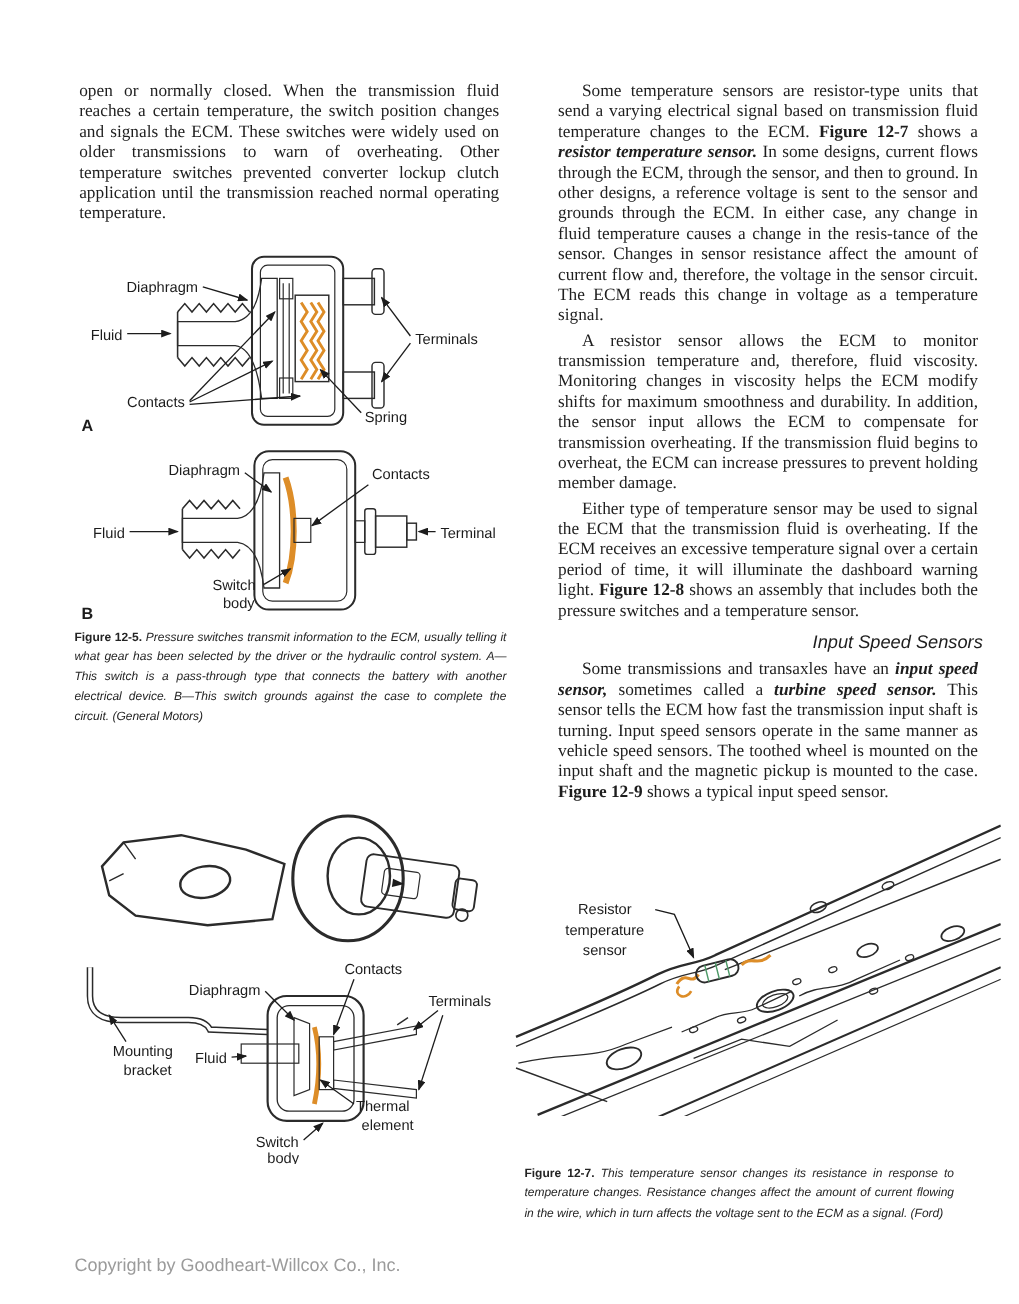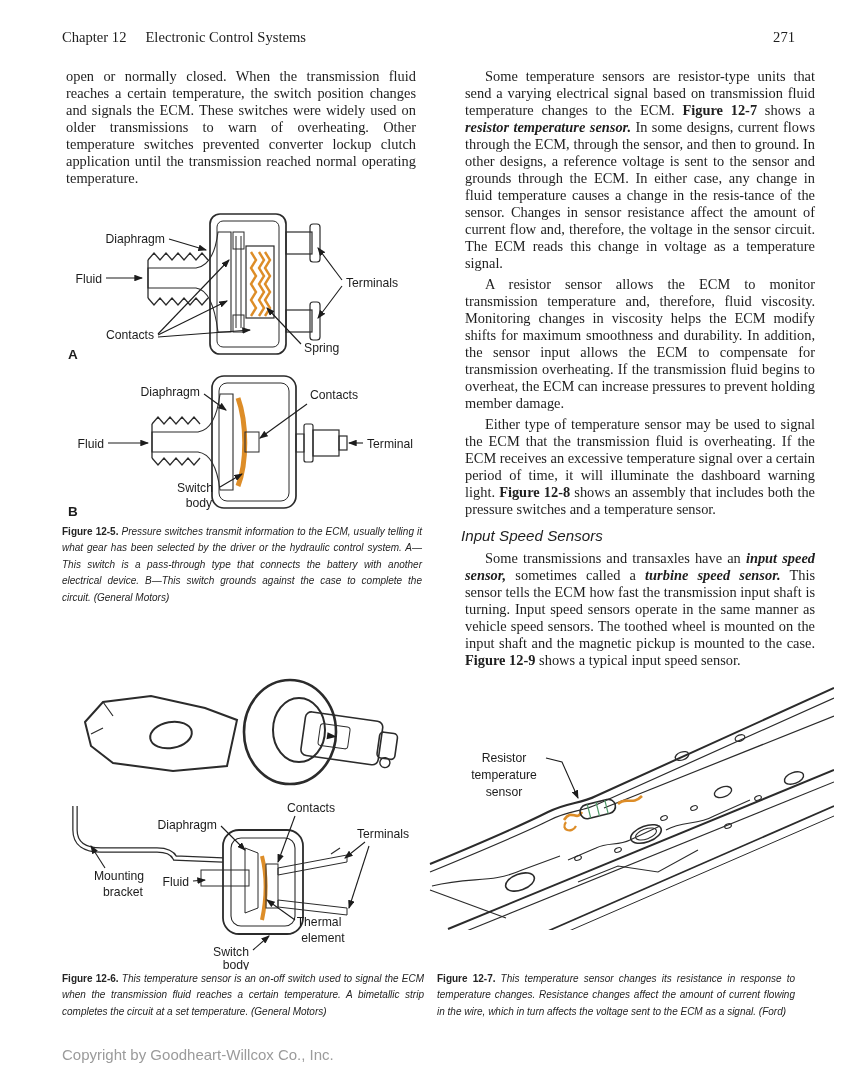--- a/index.html
+++ b/index.html
@@ -8,21 +8,21 @@
         font-family:"Liberation Serif",serif;color:#1e1e1e;overflow:hidden}
   .header{position:absolute;left:62px;top:29px;width:733px;display:flex;font-size:14.6px}
   .header .title{margin-left:19px}
   .header .pageno{margin-left:auto}
   .col{position:absolute;width:358px;font-size:14.4px;line-height:17px;text-align:justify}
   .col p{margin:4px}
   .col p.ind{text-indent:20px}
   #leftcol{left:62px;top:64px}
   #rightcol{left:461px;top:64px}
   .subhead{font-family:"Liberation Sans",sans-serif;font-style:italic;font-weight:normal;
-           font-size:15.2px;line-height:18px;margin:9px 0 5px;text-align:left}
+           font-size:15.2px;line-height:18px;margin:9px 0 5px;text-align:right}
   .b{font-weight:bold}
   .i{font-style:italic}
   .caption{position:absolute;font-family:"Liberation Sans",sans-serif;font-size:10px;
            line-height:16.4px;text-align:justify;color:#242424}
   #cap125{left:62px;top:524px;width:360px}
   #cap126{left:62px;top:971px;width:362px}
   #cap127{left:437px;top:971px;width:358px}
   .copyright{position:absolute;left:62px;top:1046px;font-family:"Liberation Sans",sans-serif;
              font-size:15px;color:#9b9b9b}
   .fig{position:absolute}
@@ -32,25 +32,20 @@
   svg text{font-family:"Liberation Sans",sans-serif;font-size:12.2px;fill:#1c1c1c}
   svg text.partletter{font-weight:bold;font-size:13.5px}
   .ln{stroke:#2b2b2b;fill:none}
   .arrow{stroke:#1c1c1c;stroke-width:1.1;fill:none}
 </style>
 </head>
 <body>
 
 <div class="page">
 
-  <div class="header">
-    <span>Chapter 12</span>
-    <span class="title">Electronic Control Systems</span>
-    <span class="pageno">271</span>
-  </div>
 
   <div class="col" id="leftcol">
     <p><span>open or normally closed. When the transmission fluid reaches a certain temperature, the switch position changes and signals the ECM. These switches were widely used on older transmissions to warn of overheating. Other temperature switches prevented converter lockup clutch application until the transmission reached normal operating temperature.</span></p>
   </div>
 
   <div class="col" id="rightcol">
     <p class="ind"><span>Some temperature sensors are resistor-type units that send a varying electrical signal based on transmission fluid temperature changes to the ECM. </span><span class="b">Figure 12-7</span><span> shows a </span><span class="b i">resistor temperature sensor.</span><span> In some designs, current flows through the ECM, through the sensor, and then to ground. In other designs, a reference voltage is sent to the sensor and grounds through the ECM. In either case, any change in fluid temperature causes a change in the resis-tance of the sensor. Changes in sensor resistance affect the amount of current flow and, therefore, the voltage in the sensor circuit. The ECM reads this change in voltage as a temperature signal.</span></p>
     <p class="ind"><span>A resistor sensor allows the ECM to monitor transmission temperature and, therefore, fluid viscosity. Monitoring changes in viscosity helps the ECM modify shifts for maximum smoothness and durability. In addition, the sensor input allows the ECM to compensate for transmission overheating. If the transmission fluid begins to overheat, the ECM can increase pressures to prevent holding member damage.</span></p>
     <p class="ind"><span>Either type of temperature sensor may be used to signal the ECM that the transmission fluid is overheating. If the ECM receives an excessive temperature signal over a certain period of time, it will illuminate the dashboard warning light. </span><span class="b">Figure 12-8</span><span> shows an assembly that includes both the pressure switches and a temperature sensor.</span></p>
     <h3 class="subhead">Input Speed Sensors</h3>
@@ -189,21 +184,20 @@
         <text x="68" y="226" text-anchor="middle">bracket</text>
         <text x="134" y="216" text-anchor="end">Fluid</text>
         <text x="264" y="256" text-anchor="middle">Thermal</text>
         <text x="268" y="272" text-anchor="middle">element</text>
         <text x="176" y="286" text-anchor="middle">Switch</text>
         <text x="181" y="299" text-anchor="middle">body</text>
       </g>
     </svg>
   </div>
 
-  <div class="caption" id="cap126"><span class="b">Figure 12-6. </span><span class="i">This temperature sensor is an on-off switch used to signal the ECM when the transmission fluid reaches a certain temperature. A bimetallic strip completes the circuit at a set temperature. (General Motors)</span></div>
 
   <div class="fig" id="fig127">
     <svg width="406" height="280" viewBox="0 0 406 280">
       <defs>
         <marker id="ah3" markerWidth="8" markerHeight="6" refX="7" refY="3" orient="auto">
           <path d="M0,0 L8,3 L0,6 Z" fill="#1c1c1c"></path>
         </marker>
       </defs>
       <g>
         <path d="M2,214 C70,186 100,172 120,162 C140,152 152,154 168,146 L406,38" class="ln" stroke-width="2"></path>

